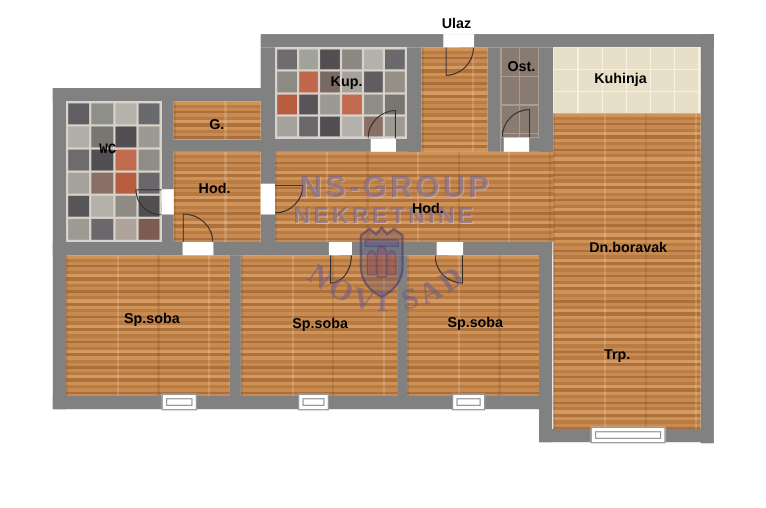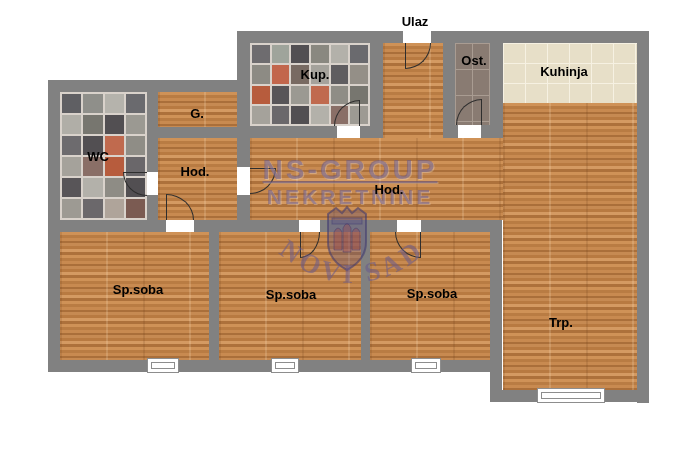--- a/index.html
+++ b/index.html
@@ -141,21 +141,21 @@
   <div class="win" style="left:271px;top:358px;width:28px;height:15px">
       <b></b>
     </div>
   <div class="win" style="left:411px;top:358px;width:30px;height:15px">
       <b></b>
     </div>
   <div class="win" style="left:537px;top:388px;width:68px;height:15px">
       <b></b>
     </div>
 
-  <div class="wm" style="left:350px;top:170px;font-size:28px;letter-spacing:3px;text-decoration:underline;">NS-GROUP</div>
+  <div class="wm" style="left:360px;top:170px;font-size:28px;letter-spacing:3px;">NS-GROUP</div>
   <div class="wm" style="left:350px;top:197px;font-size:21px;letter-spacing:3px;">NEKRETNINE</div>
   <svg width="50" height="68" viewBox="0 0 50 68" style="left:322px;top:204px;">
     <g stroke="rgba(60,55,110,0.55)" stroke-width="2" fill="rgba(90,80,130,0.30)">
       <path d="M6 10 L14 4 L20 9 L25 3 L30 9 L36 4 L44 10 L44 38 Q44 56 25 66 Q6 56 6 38 Z"></path>
     </g>
     <g fill="rgba(150,70,80,0.40)" stroke="rgba(60,55,110,0.45)" stroke-width="1">
       <path d="M12 28 q4 -8 8 0 v18 h-8 Z"></path>
       <path d="M21 24 q4 -9 8 0 v24 h-8 Z"></path>
       <path d="M30 28 q4 -8 8 0 v18 h-8 Z"></path>
     </g>
@@ -165,22 +165,23 @@
     <path id="wmArc" d="M 18 18 Q 100 92 182 18" fill="none" stroke="none"></path>
     <text font-family="Liberation Serif, DejaVu Serif, serif" font-size="27" font-weight="bold" fill="rgba(104,90,140,0.55)" letter-spacing="4">
       <textPath href="#wmArc" startOffset="50%" text-anchor="middle">NOVI SAD</textPath>
     </text>
   </svg>
 
   <div class="lbl" style="left:415px;top:21px;">Ulaz</div>
   <div class="lbl" style="left:315px;top:74px;">Kup.</div>
   <div class="lbl" style="left:474px;top:60px;">Ost.</div>
   <div class="lbl" style="left:564px;top:71px;">Kuhinja</div>
-  <div class="lbl" style="left:98px;top:156px;">WC</div>
+  <div class="lbl" style="left:98px;top:136px;font-family:Liberation Mono, monospace;">WC</div>
   <div class="lbl" style="left:197px;top:113px;">G.</div>
   <div class="lbl" style="left:195px;top:171px;">Hod.</div>
   <div class="lbl" style="left:389px;top:189px;">Hod.</div>
+  <div class="lbl" style="left:571px;top:225px;">Dn.boravak</div>
   <div class="lbl" style="left:138px;top:289px;">Sp.soba</div>
   <div class="lbl" style="left:291px;top:294px;">Sp.soba</div>
   <div class="lbl" style="left:432px;top:293px;">Sp.soba</div>
   <div class="lbl" style="left:561px;top:322px;text-align:center;">Trp.</div>
 
 </div>
 
 </body></html>

